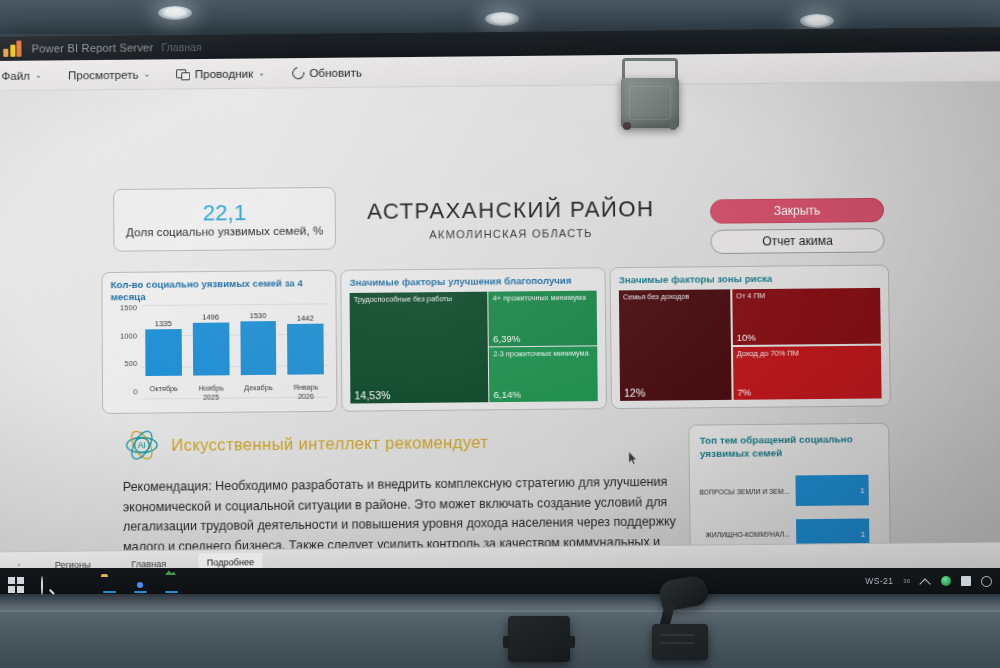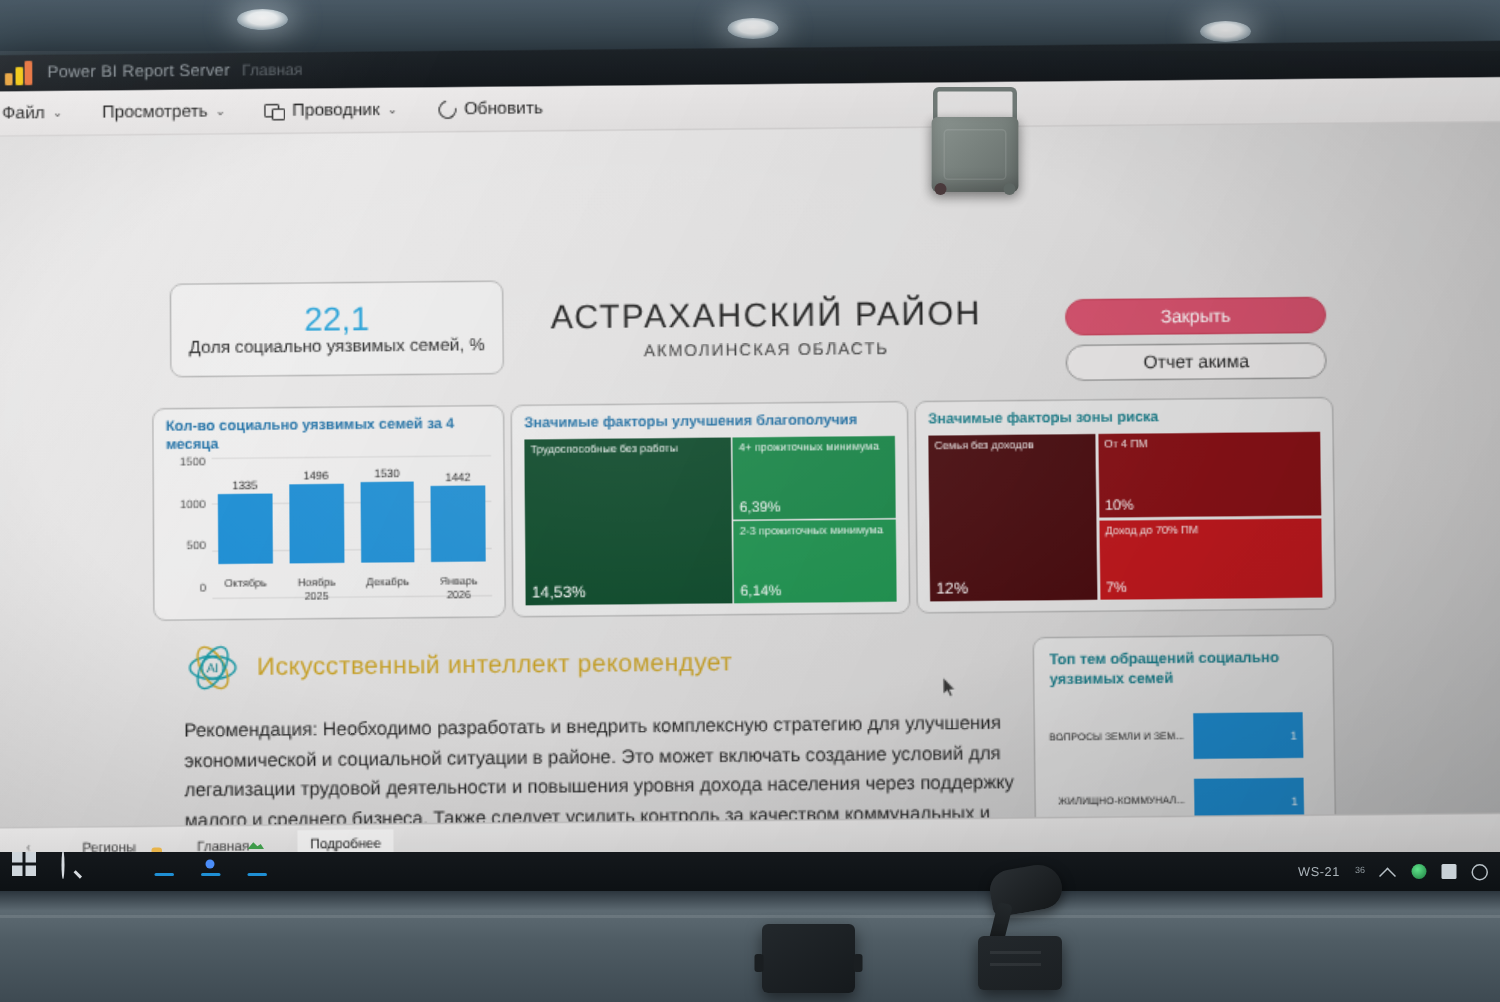--- a/index.html
+++ b/index.html
@@ -227,21 +227,21 @@
     position:absolute; width:8px; height:8px; border-radius:50%;
     background:#4a3a3c; top:44px;
   }
   .cam-knob.left { left:2px; }
   .cam-knob.right{ right:2px; background:#5d6663; }
 
   
   .taskbar {
     position:absolute; left:0; top:568px; width:1000px; height:26px;
     background:linear-gradient(180deg,#14181c,#0d1114);
-    display:flex; align-items:flex-start; gap:14px; padding-left:8px;
+    display:flex; align-items:flex-end; gap:14px; padding-left:8px;
     z-index:12;
   }
   .tsk-ico { width:17px; height:17px; position:relative; flex:none; }
   .tsk-win { display:grid; grid-template-columns:7px 7px; grid-template-rows:7px 7px; gap:1.5px; }
   .tsk-win i { background:#cfd6dc; display:block; }
   .tsk-search {
     width:11px; height:11px; border:1.6px solid #d6dbe0; border-radius:50%; margin:2px;
   }
   .tsk-search::after{ content:""; position:absolute; right:1px; bottom:1px; width:6px; height:1.6px; background:#d6dbe0; transform:rotate(45deg); }
   .tsk-edge { width:16px; height:16px; border-radius:50%; background:conic-gradient(from 200deg,#0d7bc4,#2ac3b0,#0d7bc4); }

